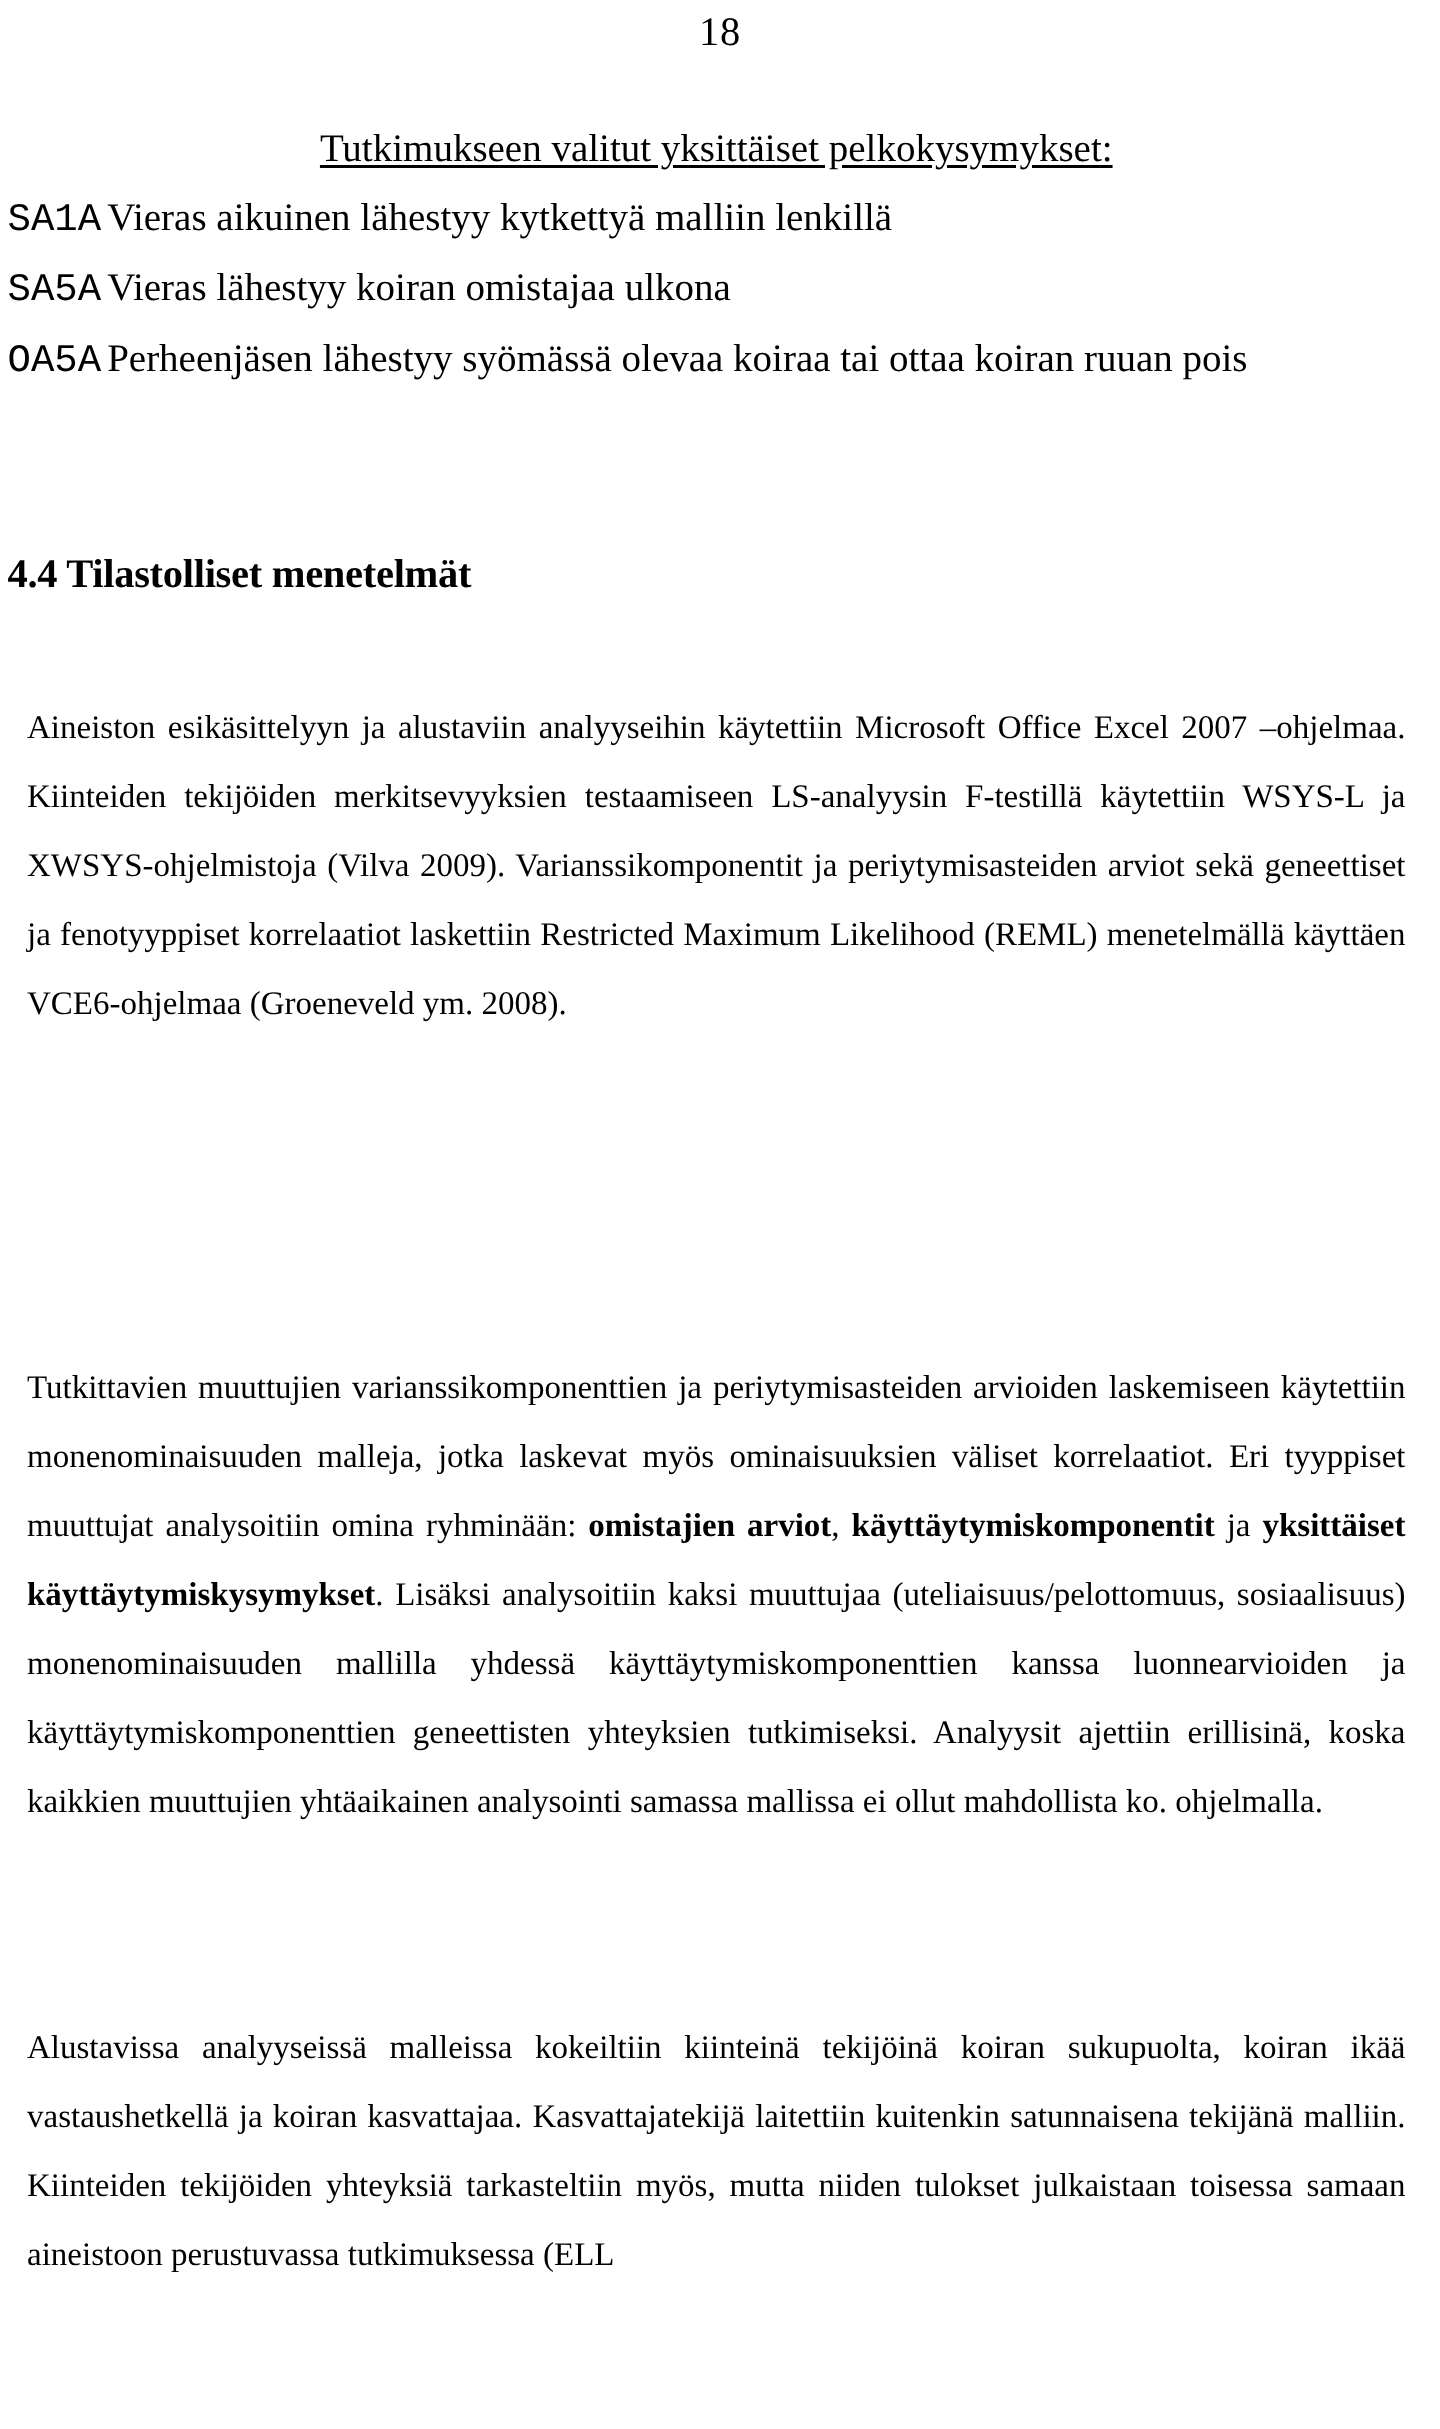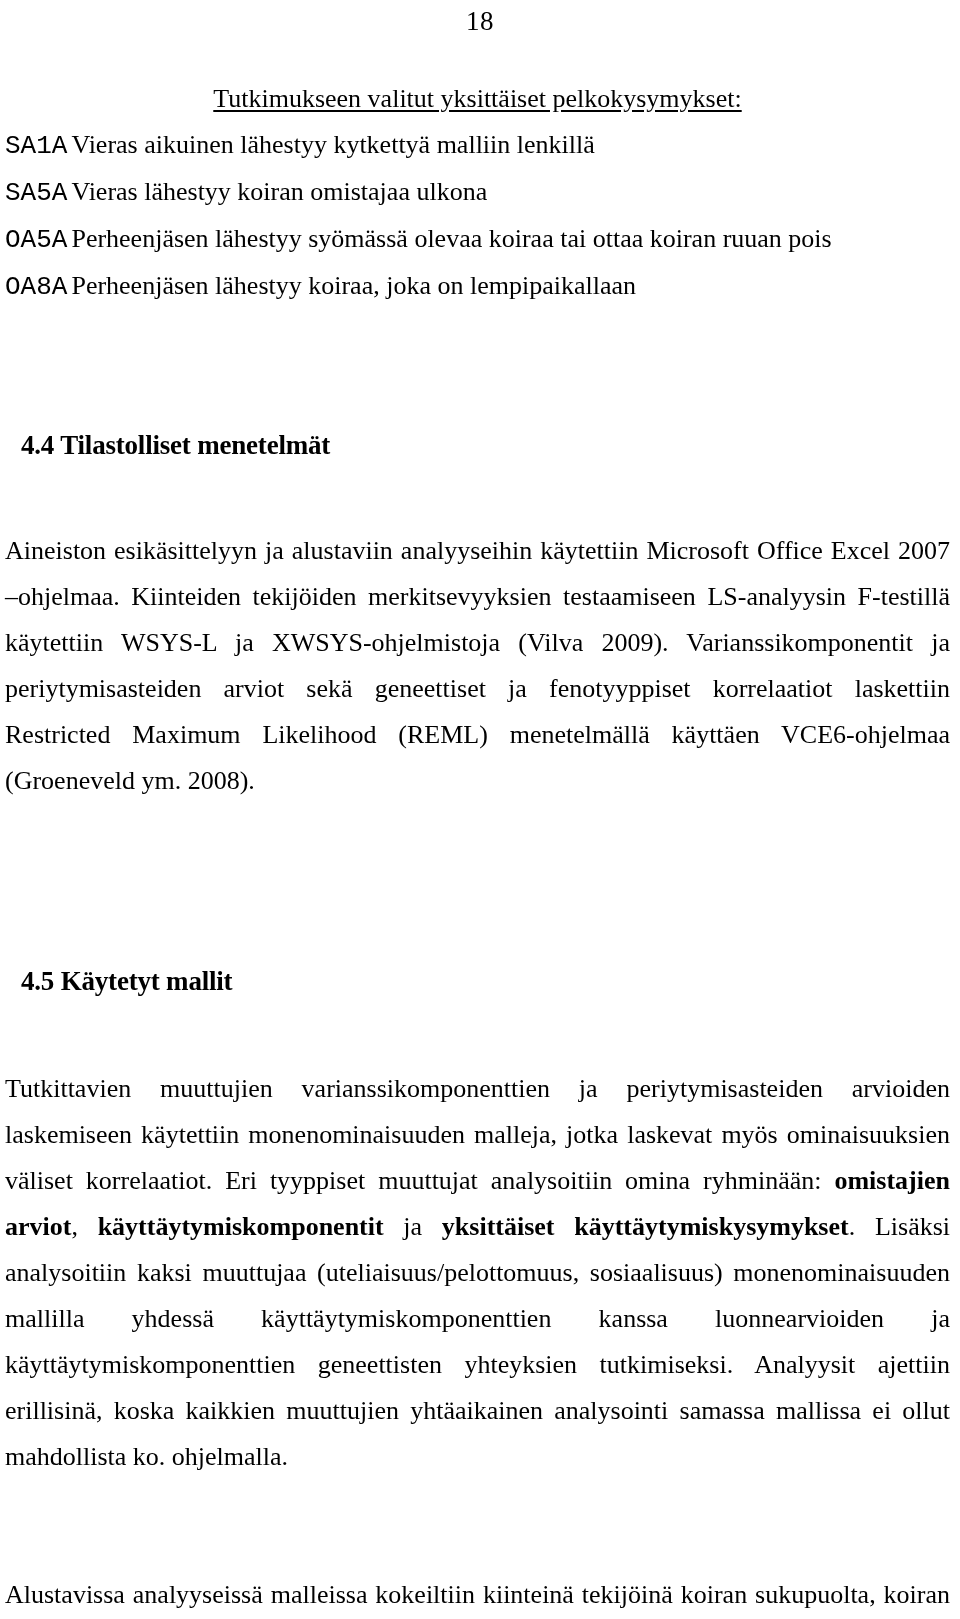--- a/index.html
+++ b/index.html
@@ -52,33 +52,33 @@
     white-space: nowrap;
   }
   .q-code {
     display: inline-block;
     margin-right: 4px;
     font-family: Liberation Mono, monospace;
   }
   h2.sec {
     font-size: 27px;
     font-weight: bold;
-    margin: 16px;
+    margin: 0;
     line-height: 46px;
     letter-spacing: -0.2px;
   }
   .gap-44 { height: 44px; }
   .gap-46 { height: 46px; }
   .gap-92 { height: 92px; }
   .gap-96 { height: 96px; }
   .gap-138 { height: 138px; }
   p.body {
-    font-size: 26px;
+    font-size: 22px;
     line-height: 46px;
-    margin: 0;
+    margin: 13px;
     text-align: justify;
     text-justify: inter-word;
     hyphens: none;
   }
   p.body.last {
     text-align: justify;
   }
   .b { font-weight: bold; }
 </style>
 </head>
@@ -98,35 +98,31 @@
 
     <div class="q-line">
       <span class="q-code">SA5A</span><span>Vieras lähestyy koiran omistajaa ulkona</span>
     </div>
 
 
     <div class="q-line">
       <span class="q-code">OA5A</span><span>Perheenjäsen lähestyy syömässä olevaa koiraa tai ottaa koiran ruuan pois</span>
     </div>
 
-    <div class="q-line">
-      <span class="q-code">OA8A</span><span>Perheenjäsen lähestyy koiraa, joka on lempipaikallaan</span>
-    </div>
 
     <div class="gap-96"></div>
 
     <h2 class="sec">4.4 Tilastolliset menetelmät</h2>
 
     <div class="gap-44"></div>
 
     <p class="body">Aineiston esikäsittelyyn ja alustaviin analyyseihin käytettiin Microsoft Office Excel 2007 –ohjelmaa. Kiinteiden tekijöiden merkitsevyyksien testaamiseen LS-analyysin F-testillä käytettiin WSYS-L ja XWSYS-ohjelmistoja (Vilva 2009). Varianssikomponentit ja periytymisasteiden arviot sekä geneettiset ja fenotyyppiset korrelaatiot laskettiin Restricted Maximum Likelihood (REML) menetelmällä käyttäen VCE6-ohjelmaa (Groeneveld ym. 2008).</p>
 
     <div class="gap-138"></div>
 
-    <h2 class="sec">4.5 Käytetyt mallit</h2>
 
     <div class="gap-46"></div>
 
     <p class="body"><span>Tutkittavien muuttujien varianssikomponenttien ja periytymisasteiden arvioiden laskemiseen käytettiin monenominaisuuden malleja, jotka laskevat myös ominaisuuksien väliset korrelaatiot. Eri tyyppiset muuttujat analysoitiin omina ryhminään: </span><span class="b">omistajien arviot</span><span>, </span><span class="b">käyttäytymiskomponentit</span><span> ja </span><span class="b">yksittäiset käyttäytymiskysymykset</span><span>. Lisäksi analysoitiin kaksi muuttujaa (uteliaisuus/pelottomuus, sosiaalisuus) monenominaisuuden mallilla yhdessä käyttäytymiskomponenttien kanssa luonnearvioiden ja käyttäytymiskomponenttien geneettisten yhteyksien tutkimiseksi. Analyysit ajettiin erillisinä, koska kaikkien muuttujien yhtäaikainen analysointi samassa mallissa ei ollut mahdollista ko. ohjelmalla.</span></p>
 
     <div class="gap-92"></div>
 
     <p class="body last">Alustavissa analyyseissä malleissa kokeiltiin kiinteinä tekijöinä koiran sukupuolta, koiran ikää vastaushetkellä ja koiran kasvattajaa. Kasvattajatekijä laitettiin kuitenkin satunnaisena tekijänä malliin. Kiinteiden tekijöiden yhteyksiä tarkasteltiin myös, mutta niiden tulokset julkaistaan toisessa samaan aineistoon perustuvassa tutkimuksessa (ELL</p>
 
   </div>

